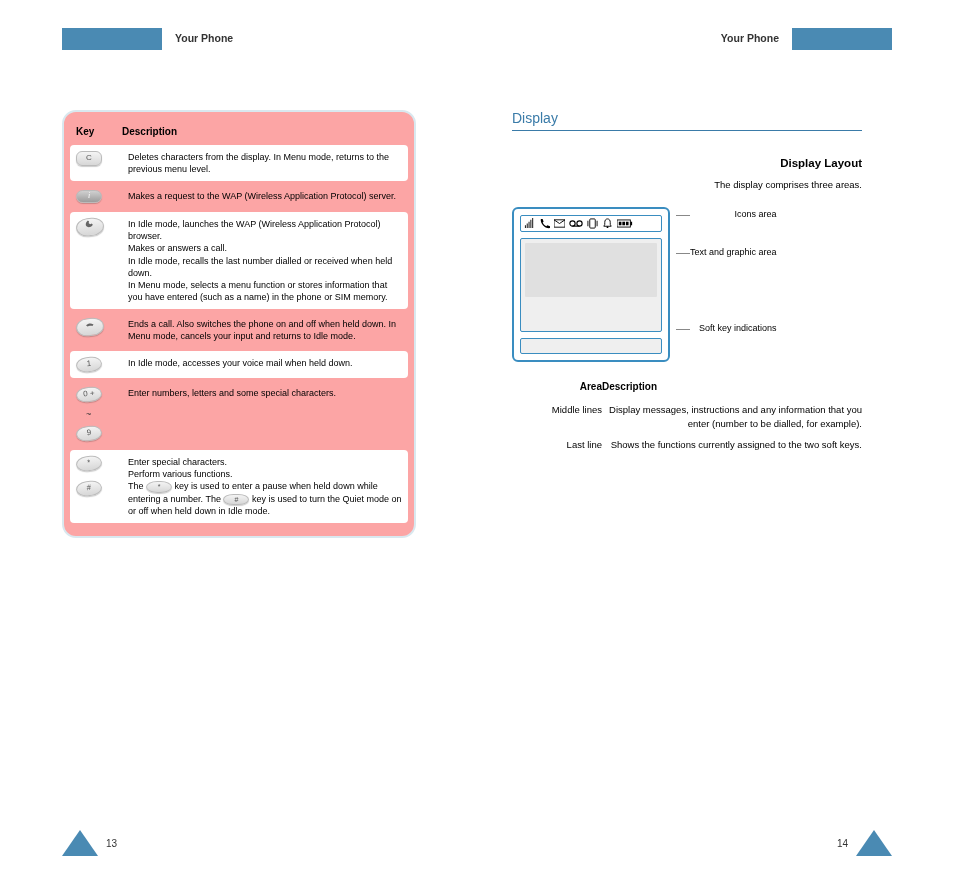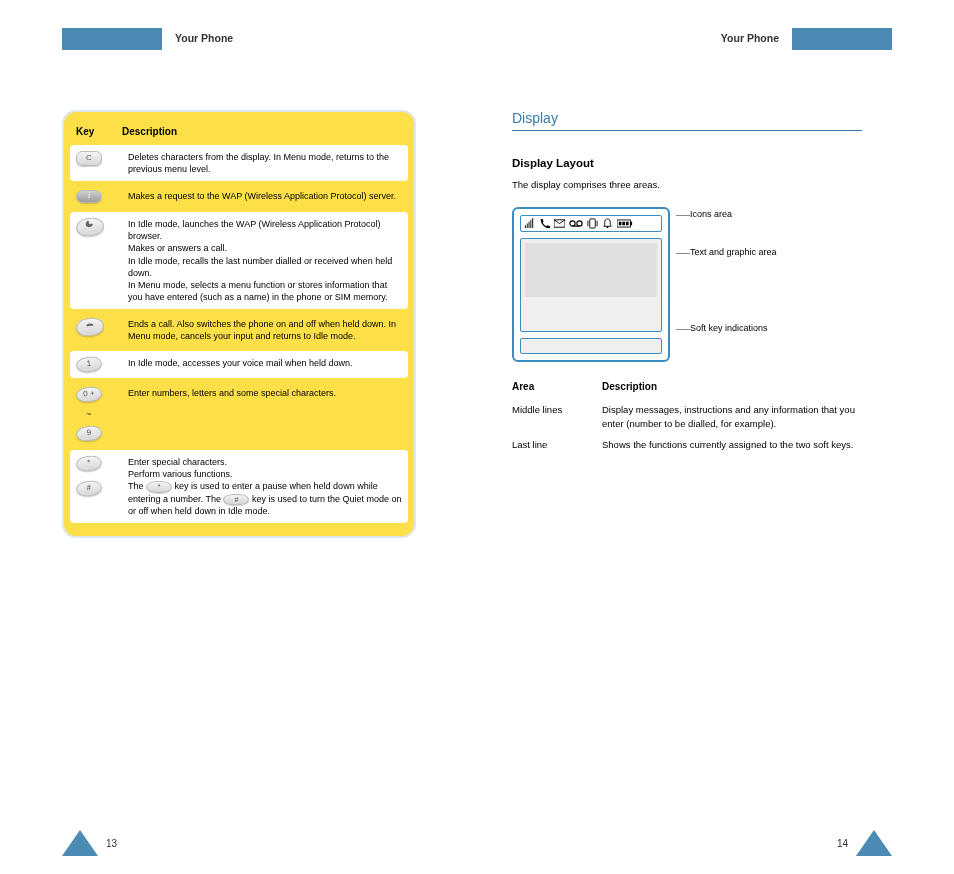--- a/index.html
+++ b/index.html
@@ -27,21 +27,21 @@
     top: 28px;
     height: 22px;
     background: #4a8ab3;
   }
   .bar-left { left: 62px; width: 100px; }
   .bar-right { right: 62px; width: 100px; }
   .table-box {
     margin-top: 110px;
     border: 2px solid #d9e8ef;
     border-radius: 14px;
-    background: #fde047;
+    background: #fca5a5;
     padding: 8px 6px 10px 6px;
     width: 354px;
   }
   .row {
     background: #ffffff;
     border-radius: 4px;
     margin-bottom: 3px;
     padding: 6px 6px 6px 6px;
     display: flex;
     align-items: flex-start;
@@ -110,20 +110,21 @@
     margin-top: 110px;
     border-bottom: 1px solid #3a7ba8;
     padding-bottom: 4px;
     width: 350px;
   }
   .right-body {
     width: 350px;
     margin-top: 24px;
     font-size: 9.5px;
     line-height: 1.45;
+    text-align: right;
   }
   .right-subhead {
     font-size: 11.5px;
     font-weight: bold;
     margin-top: 14px;
     margin-bottom: 6px;
   }
 
   .display-diag {
     margin-top: 16px;

